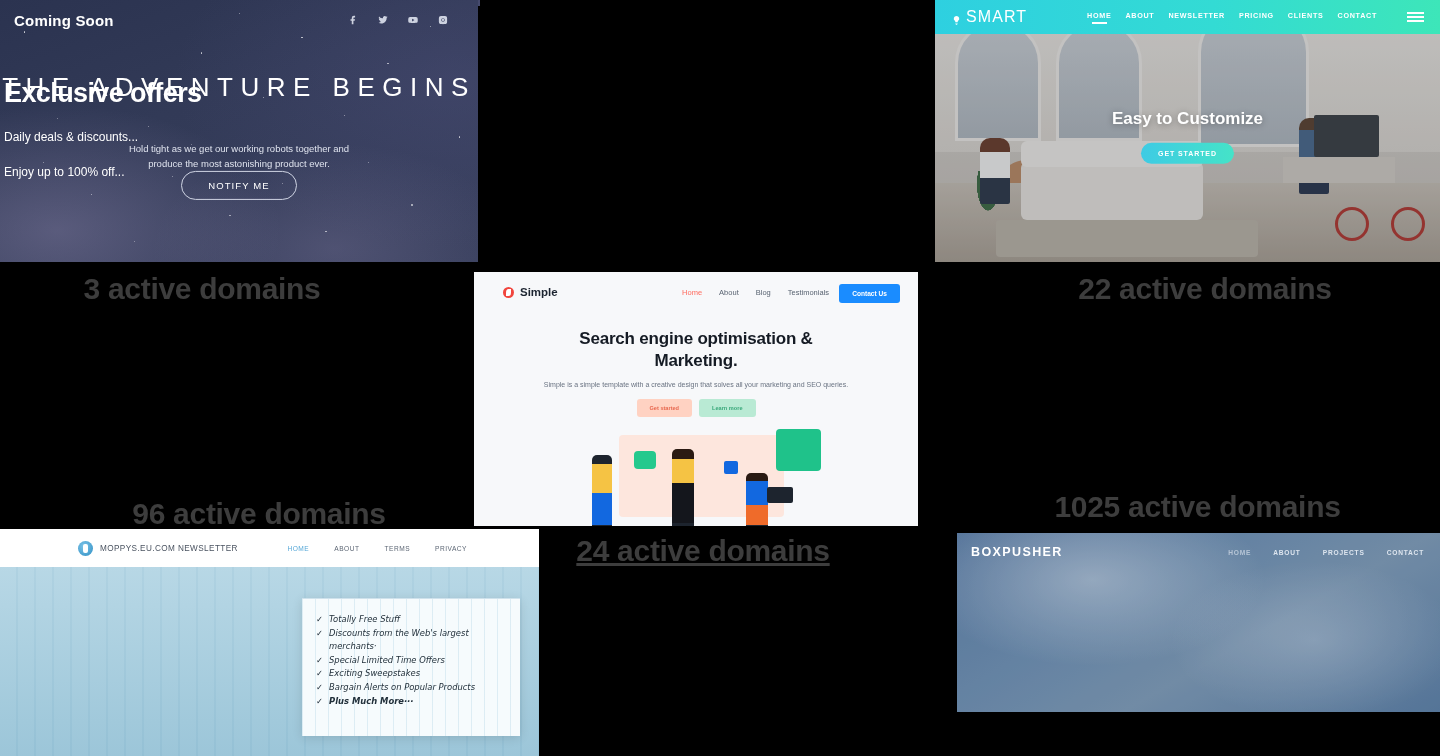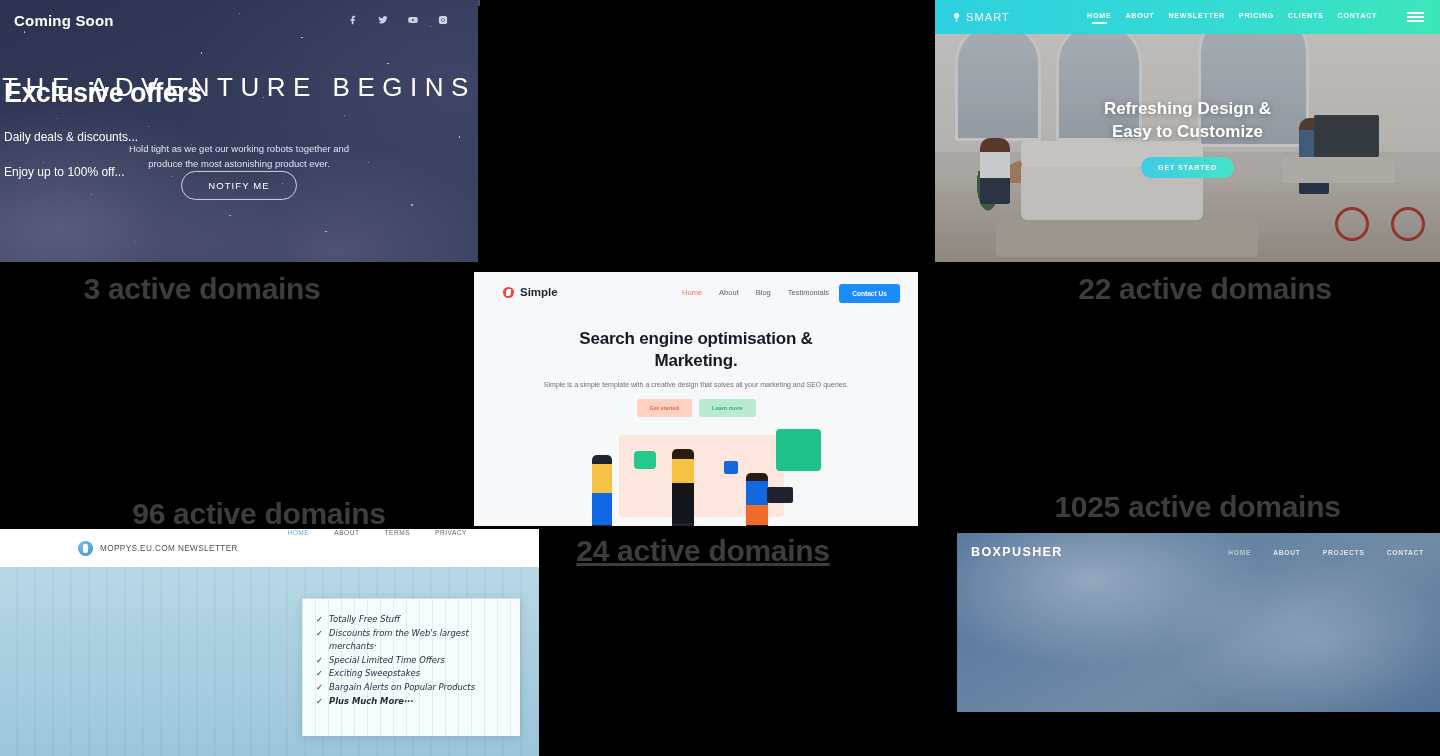--- a/index.html
+++ b/index.html
@@ -105,21 +105,21 @@
   .sp-bike { position:absolute; right:3%; bottom:8%; width:90px; height:52px; }
   .sp-bike .w { position:absolute; bottom:0; width:34px; height:34px; border:3px solid #b03a33; border-radius:50%; }
   .sp-desk { position:absolute; right:9%; bottom:30%; width:22%; height:10%; background:#cfcac3; }
   .sp-monitor { position:absolute; right:12%; bottom:40%; width:13%; height:16%; background:#3c4146; border-radius:2px;}
   .smart-overlay { position: absolute; inset: 0; background: rgba(20,28,38,.18); }
   .smart-nav {
     position: absolute; top: 0; left: 0; right: 0; height: 34px;
     background: linear-gradient(90deg, #2ed0e0 0%, #33dbd4 55%, #3de6b9 100%);
     display: flex; align-items: center; padding: 0 16px;
   }
-  .smart-logo { color: #fff; font-size: 11px; font-weight: 500; letter-spacing: 1.1px;
+  .smart-logo { color: #fff; font-size: 16px; font-weight: 500; letter-spacing: 1.1px;
     display: flex; align-items: center; gap: 4px; }
   .smart-bulb { width: 11px; height: 11px; display:inline-block; }
   .smart-links { margin-left: auto; display: flex; gap: 14px; align-items: center; }
   .smart-links a {
     color: #fff; font-size: 7.2px; font-weight: 700; letter-spacing: .7px;
     text-decoration: none; position: relative; padding-bottom: 4px;
   }
   .smart-links a.active::after {
     content: ""; position: absolute; left: 20%; right: 20%; bottom: 0;
     height: 2px; background: #fff;
@@ -158,21 +158,21 @@
   .sb1 { background:#ffd2c2; color:#e8684f; }
   .sb2 { background:#b9ead4; color:#3aa87b; }
   .simple-btns span { font-size: 5.6px; font-weight:600; padding: 6px 13px; border-radius:3px; }
   .illus { position: relative; height: 110px; margin-top: 10px; }
   .il-card { position:absolute; background:#fde6dd; border-radius: 4px; }
   .il-green { position:absolute; background:#1fc28a; border-radius:4px; }
   .il-person { position:absolute; }
 
   
   .mop { background: #ffffff; }
-  .mop-nav { height: 38px; display:flex; padding: 0 72px 0 78px; }
+  .mop-nav { height: 38px; display:flex; align-items:center; padding: 0 72px 0 78px; }
   .mop-logo { display:flex; align-items:center; gap:7px; }
   .mop-badge { width: 15px; height: 15px; border-radius:50%;
     background: radial-gradient(circle at 40% 35%, #7ec4e8, #2e8fc4); position:relative;}
   .mop-badge::after{content:"";position:absolute;left:5px;top:3px;width:5px;height:9px;background:#fff;border-radius:2px;}
   .mop-name { font-size: 8.2px; color:#4a5360; letter-spacing:.4px; }
   .mop-links { margin-left:auto; display:flex; gap:25px; }
   .mop-links a { font-size:6.6px; text-decoration:none; color:#5c6674; letter-spacing:.5px; }
   .mop-links a.active { color:#56a8d8; }
   .mop-body { position:absolute; left:0; right:0; top:38px; bottom:0;
     background: repeating-linear-gradient(90deg,#a8cfe0 0 16px,#9ec8db 16px 18px); }
@@ -335,21 +335,20 @@
         <a href="#">CONTACT</a>
         <span class="smart-burger">
             <i></i>
             <i></i>
             <i></i>
           </span>
       </nav>
     </div>
 
     <div class="smart-hero">
-      <div class="smart-h1">Refreshing Design &amp;</div>
       <div class="smart-h1">Easy to Customize</div>
       <div class="smart-btn">GET STARTED</div>
     </div>
   </div>
   <div class="count-label" style="left:936px;width:538px;top:272px;">22 active domains</div>
 
   <div class="thumb simple" style="left:474px;top:272px;width:444px;height:254px;">
     <div class="simple-nav">
       <div class="simple-logo">
         <span class="simple-mark"></span>

